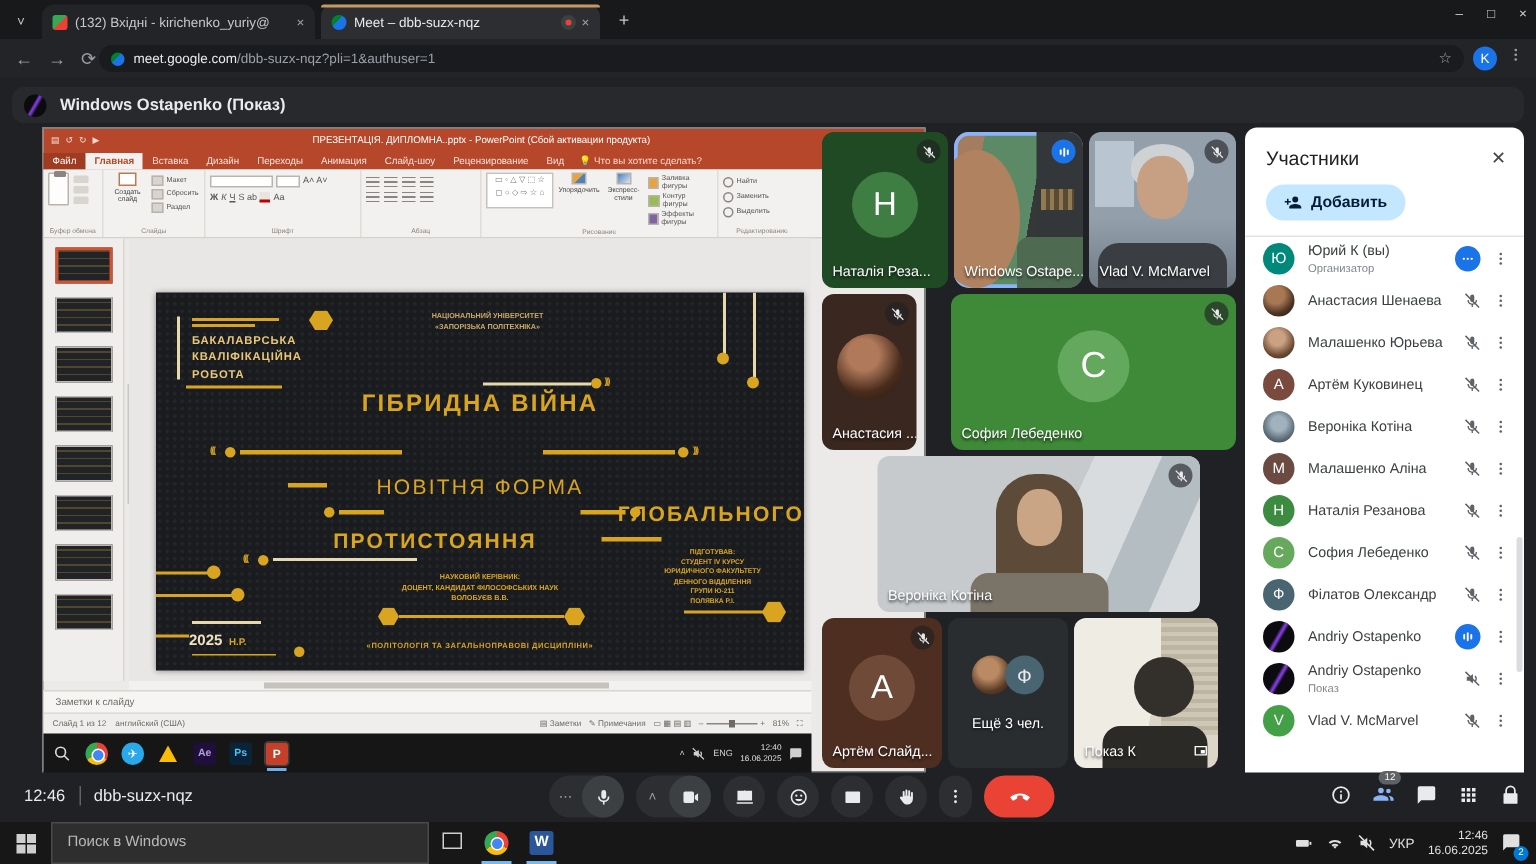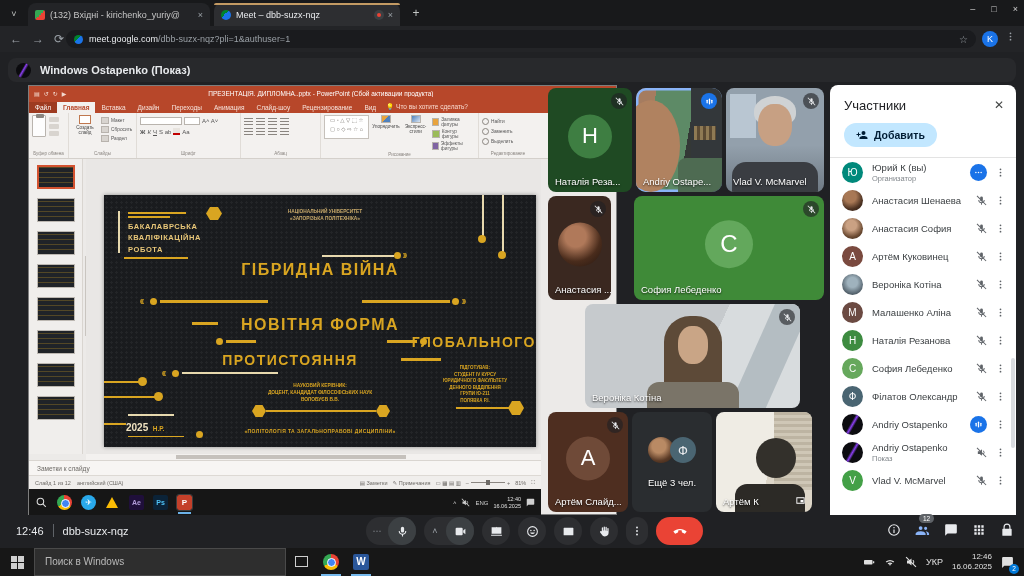--- a/index.html
+++ b/index.html
@@ -127,21 +127,21 @@
   .gold{color:#d9a521;}
   .cream{color:#efe2c0;}
   .gl{background:#d9a521;position:absolute;}
   .cl{background:#e7d9ae;position:absolute;}
   .gdot{position:absolute;border-radius:50%;background:#d9a521;}
   .hex{position:absolute;background:#d9a521;clip-path:polygon(25% 0,75% 0,100% 50%,75% 100%,25% 100%,0 50%);}
   .slide .badge{position:absolute;left:24px;top:26px;font-size:7.5px;font-weight:bold;letter-spacing:.6px;line-height:1.5;color:#e9c779;}
   .slide .univ{position:absolute;left:146px;top:13px;width:150px;text-align:center;font-size:4.8px;font-weight:bold;color:#c8a96a;line-height:1.5;}
   .t1{position:absolute;left:0;top:66px;width:100%;text-align:center;font-size:16px;font-weight:bold;letter-spacing:1.5px;}
   .t2{position:absolute;left:0;top:86px;width:100%;text-align:center;font-size:27px;font-weight:bold;letter-spacing:2px;}
-  .t3{position:absolute;left:0;top:121px;width:100%;text-align:center;font-size:16px;font-weight:bold;letter-spacing:1.5px;}
+  .t3{position:absolute;left:0;top:121px;width:100%;text-align:center;font-size:14px;font-weight:normal;letter-spacing:1.5px;}
   .t4{position:absolute;left:0;top:139px;width:100%;text-align:right;font-size:14px;font-weight:bold;letter-spacing:1.5px;}
   .t5{position:absolute;left:-30px;top:157px;width:100%;text-align:center;font-size:14px;font-weight:bold;letter-spacing:1.5px;}
   .ppp{font-size:6px;font-weight:bold;color:#d9a521;position:absolute;}
   .adv{left:130px;top:187px;width:172px;text-align:center;font-size:4.8px;line-height:1.5;}
   .prep{left:318px;top:170px;width:106px;text-align:center;font-size:4.5px;line-height:1.45;}
   .dept{left:96px;top:233px;width:240px;text-align:center;font-size:5px;letter-spacing:.4px;}
   .yearrow{position:absolute;left:22px;top:222px;}
   .yearrow .y{font-size:10px;font-weight:bold;color:#efe2c0;}
   .yearrow .ys{font-size:6.5px;font-weight:bold;color:#d9a521;}
   .arc{position:absolute;font-size:6px;font-weight:bold;color:#d9a521;letter-spacing:-1px;}
@@ -675,21 +675,21 @@
   <div class="tile t-andriy" style="left:636px;top:88px;width:86px;height:104px">
     <div class="shelf"></div>
     <div class="books"></div>
     <div class="sofa"></div>
     <div class="head"></div>
     <div class="speakbadge">
         <svg class="ic" width="9" height="9">
           <use href="#i-sound"></use>
         </svg>
       </div>
-    <div class="tname">Andriy Ostape...</div>
+    <div class="tname">Windows Ostape...</div>
   </div>
   <div class="tile t-vlad" style="left:726px;top:88px;width:98px;height:104px">
     <div class="win"></div>
     <div class="hair"></div>
     <div class="face"></div>
     <div class="body"></div>
     <div class="mute">
         <svg class="ic" width="9" height="9">
           <use href="#i-micoff"></use>
         </svg>
@@ -739,21 +739,21 @@
     <div class="mrow">
       <div class="mava ph"></div>
       <div class="mava fi">Ф</div>
     </div>
     <div class="tname center" style="bottom:24px">Ещё 3 чел.</div>
   </div>
   <div class="tile t-yur" style="left:716px;top:412px;width:96px;height:100px">
     <div class="blinds"></div>
     <div class="head"></div>
     <div class="body"></div>
-    <div class="tname">Артём К</div>
+    <div class="tname">Показ К</div>
     <svg class="ic pip" width="11" height="11">
         <use href="#i-pip"></use>
       </svg>
   </div>
 
   <div class="panel">
     <h1>Участники</h1>
     <span class="pclose">✕</span>
     <div class="addbtn">
       <svg class="ic" width="12" height="12">
@@ -789,21 +789,21 @@
               <use href="#i-micoff"></use>
             </svg>
             <svg class="ic" width="11" height="11">
               <use href="#i-dotsv"></use>
             </svg>
           </div>
       </div>
       <div class="prow">
         <div class="pav av-ph2"></div>
         <div class="pinfo">
-            <div class="pname">Анастасия София</div>
+            <div class="pname">Малашенко Юрьева</div>
           </div>
         <div class="picos">
             <svg class="ic" width="11" height="11">
               <use href="#i-micoff"></use>
             </svg>
             <svg class="ic" width="11" height="11">
               <use href="#i-dotsv"></use>
             </svg>
           </div>
       </div>

